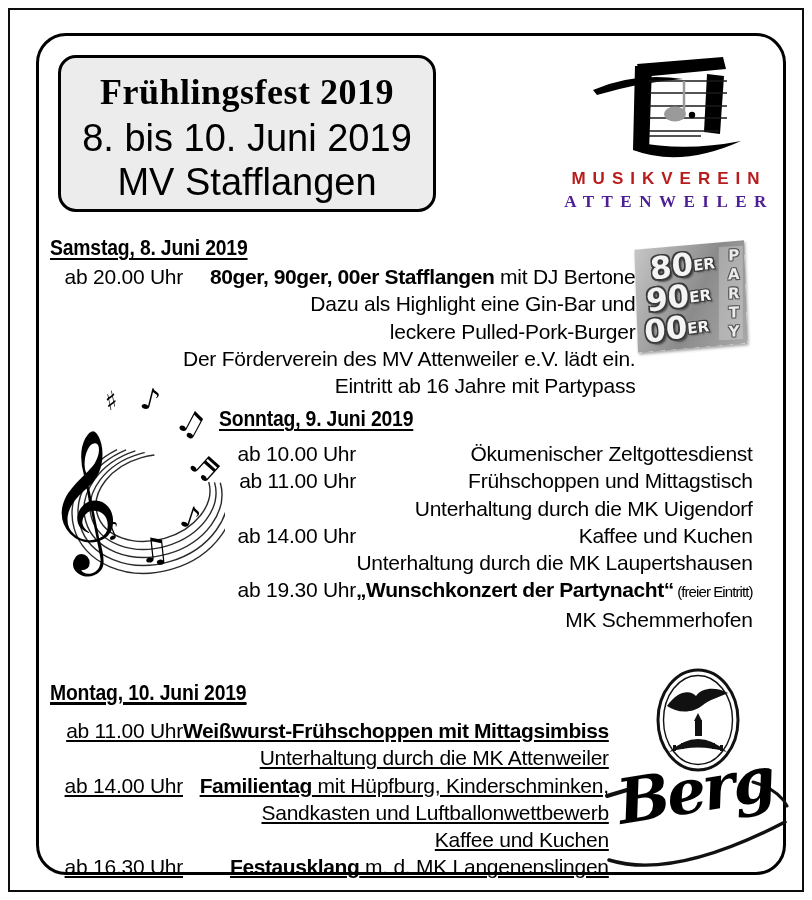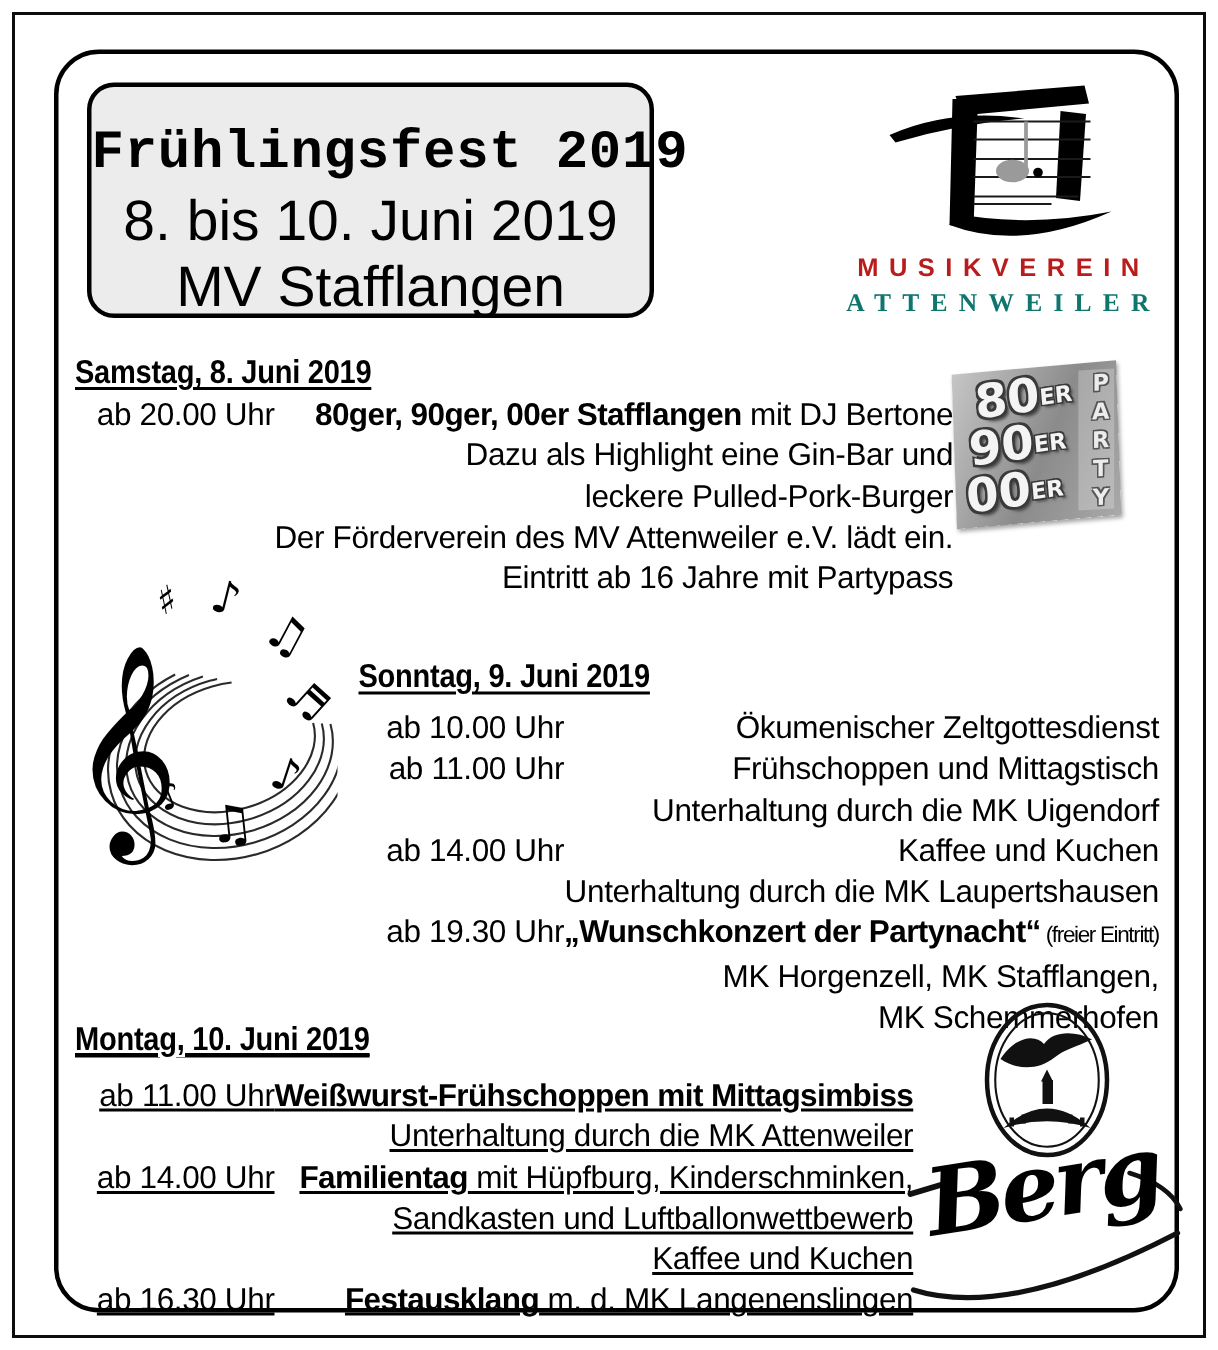--- a/index.html
+++ b/index.html
@@ -6,28 +6,28 @@
   .page{position:relative;width:812px;height:900px;background:#fff;overflow:hidden;
         font-family:"Liberation Sans",sans-serif;color:#000;}
   .outer-frame{position:absolute;inset:8px;border:2px solid #0d0d0d;}
   .card{position:absolute;left:36px;top:33px;width:744px;height:836px;
         border:3.5px solid #000;border-radius:30px;background:#fff;}
 
   
   .title-box{position:absolute;left:19px;top:19px;width:378px;height:157px;
              background:#ececec;border:3px solid #000;border-radius:18px;
              text-align:center;box-sizing:border-box;padding-top:10px;}
-  .tb1{font-family:Liberation Mono, monospace;font-weight:700;font-size:36px;line-height:48px;letter-spacing:0.5px;white-space:nowrap;margin-top:10px;}
+  .tb1{font-family:Liberation Serif, serif;font-weight:700;font-size:36px;line-height:48px;letter-spacing:0.5px;white-space:nowrap;}
   .tb2,.tb3{font-weight:400;font-size:38px;line-height:44px;white-space:nowrap;}
 
   
   .mv-logo{position:absolute;left:504px;top:20px;width:252px;text-align:center;}
   .mv-glyph{display:block;margin:0 auto;}
   .mv1{font-weight:700;font-size:17px;letter-spacing:7px;margin-top:8px;white-space:nowrap;color:#b91c1c;}
-  .mv2{font-family:"Liberation Serif",serif;font-weight:600;font-size:17px;letter-spacing:7.5px;margin-top:3px;white-space:nowrap;color:#0f766e;}
+  .mv2{font-family:"Liberation Serif",serif;font-weight:600;font-size:17px;letter-spacing:7.5px;margin-top:3px;white-space:nowrap;color:#4c1d95;}
 
   
   .day{position:absolute;}
   .day h2{margin:0;font-size:22px;font-weight:700;letter-spacing:-0.2px;white-space:nowrap;
           text-decoration:underline;text-decoration-thickness:2px;text-underline-offset:3px;
           transform:scaleX(0.88);transform-origin:left;}
   .rows{margin-top:var(--gap,2px);}
   .row{display:grid;grid-template-columns:var(--tc) 1fr;text-align:right;}
   .time,.desc{font-size:21px;line-height:27.3px;letter-spacing:-0.25px;white-space:nowrap;}
   .desc b{font-weight:700;letter-spacing:-0.4px;}
@@ -138,21 +138,21 @@
             <span class="time"></span>
             <span class="desc">Der Förderverein des MV Attenweiler e.V. lädt ein.</span>
           </div>
         <div class="row">
             <span class="time"></span>
             <span class="desc">Eintritt ab 16 Jahre mit Partypass</span>
           </div>
       </div>
     </section>
 
-    <section class="day" style="left:200px;top:370px;margin-top:32px;--tc:137px;--gap:8px;">
+    <section class="day" style="left:180px;top:370px;--tc:137px;--gap:8px;">
       <h2>Sonntag, 9. Juni 2019</h2>
       <div class="rows">
         <div class="row">
             <span class="time">ab 10.00 Uhr</span>
             <span class="desc">Ökumenischer Zeltgottesdienst</span>
           </div>
         <div class="row">
             <span class="time">ab 11.00 Uhr</span>
             <span class="desc">Frühschoppen und Mittagstisch</span>
           </div>
@@ -164,24 +164,20 @@
             <span class="time">ab 14.00 Uhr</span>
             <span class="desc">Kaffee und Kuchen</span>
           </div>
         <div class="row">
             <span class="time"></span>
             <span class="desc">Unterhaltung durch die MK Laupertshausen</span>
           </div>
         <div class="row">
             <span class="time">ab 19.30 Uhr</span>
             <span class="desc"><b>„Wunschkonzert der Partynacht“</b><i class="note"> (freier Eintritt)</i></span>
-          </div>
-        <div class="row">
-            <span class="time"></span>
-            <span class="desc">MK Horgenzell, MK Stafflangen,</span>
           </div>
         <div class="row">
             <span class="time"></span>
             <span class="desc">MK Schemmerhofen</span>
           </div>
       </div>
     </section>
 
     <section class="day" style="left:11px;top:644px;text-decoration:underline;--tc:133px;--gap:11px;">
       <h2>Montag, 10. Juni 2019</h2>

